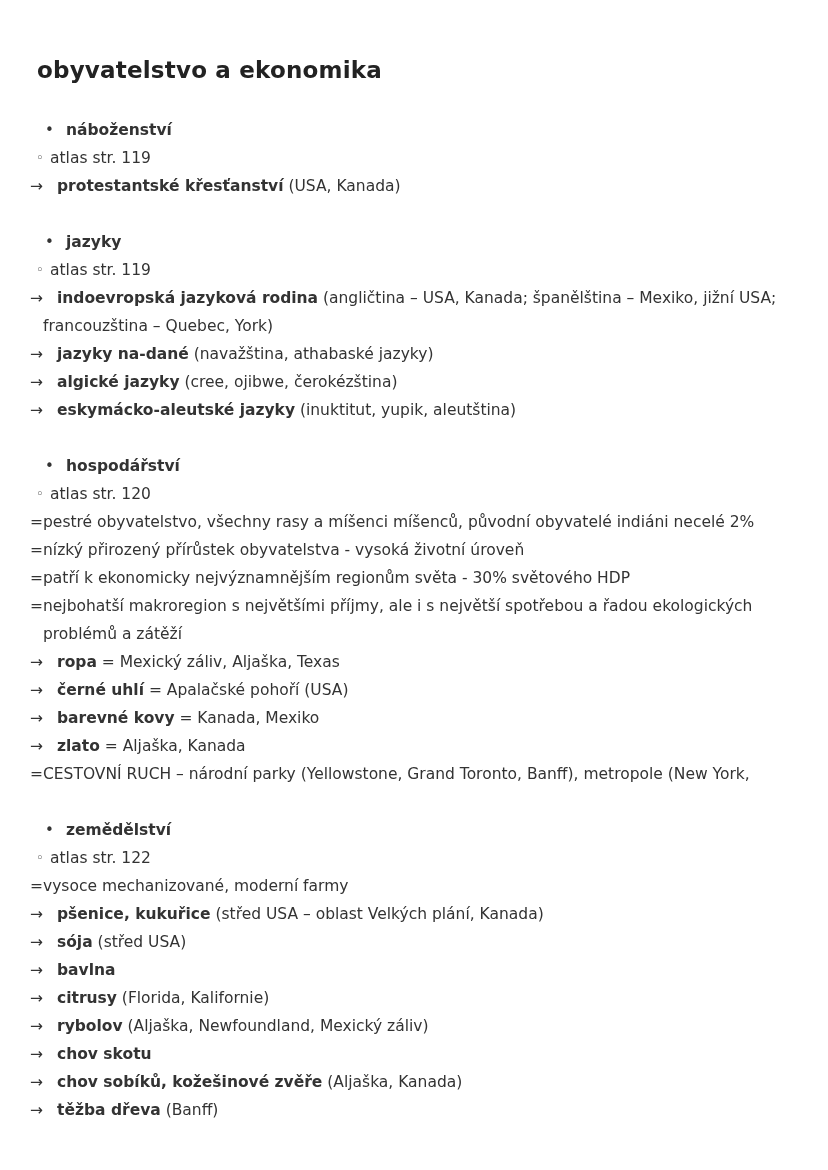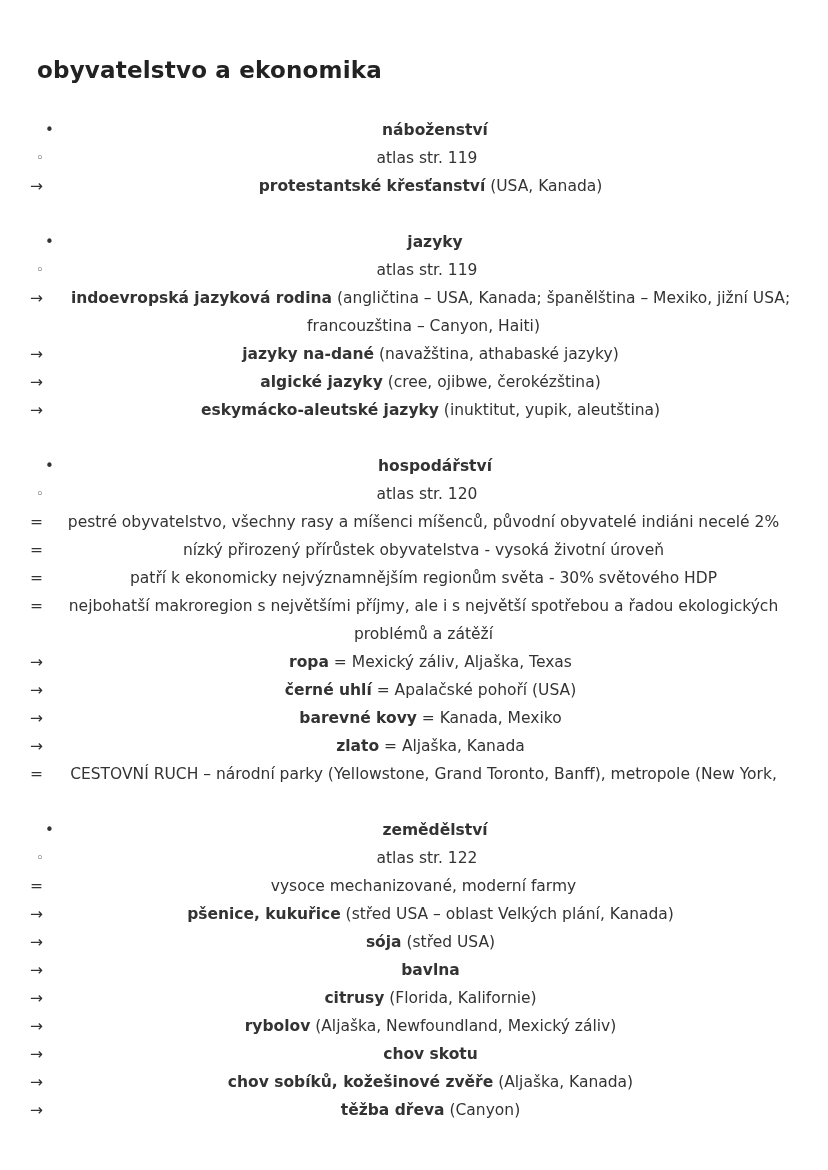--- a/index.html
+++ b/index.html
@@ -29,41 +29,41 @@
     font-size: 15.5px;
     color: #333333;
     white-space: pre;
   }
   .marker { flex: 0 0 auto; color: #333333; }
   .mk-bullet { margin-left: 15px; width: 21px; font-size: 15px; }
   .mk-circle { margin-left: 6px;  width: 14px; font-size: 13px; color: #454545; }
   .mk-arrow  { width: 27px; }
   .mk-equals { width: 13px; }
   .mk-none   { width: 13px; }
-  .line-text { flex: 1 1 auto; min-width: 0; text-align: center; }
+  .line-text { flex: 1 1 auto; min-width: 0; }
   .seg-r  { font-weight: 400; font-style: normal; margin-top: 22px; }
   .seg-b  { font-weight: 700; font-style: normal; }
   .seg-i  { font-weight: 400; }
 </style>
 </head>
 <body>
 
 <div class="page">
   <h1 class="doc-title">obyvatelstvo a ekonomika</h1>
   <div class="doc-body">
       <div class="section">
         <div class="row"><span class="marker mk-bullet">•</span><span class="line-text"><span class="seg-b">náboženství</span></span></div>
         <div class="row"><span class="marker mk-circle">◦</span><span class="line-text"><span class="seg-i">atlas str. 119</span></span></div>
         <div class="row"><span class="marker mk-arrow">→</span><span class="line-text"><span class="seg-b">protestantské křesťanství</span><span class="seg-i"> (USA, Kanada)</span></span></div>
       </div>
       <div class="section">
         <div class="row"><span class="marker mk-bullet">•</span><span class="line-text"><span class="seg-b">jazyky</span></span></div>
         <div class="row"><span class="marker mk-circle">◦</span><span class="line-text"><span class="seg-i">atlas str. 119</span></span></div>
         <div class="row"><span class="marker mk-arrow">→</span><span class="line-text"><span class="seg-b">indoevropská jazyková rodina</span><span class="seg-i"> (angličtina – USA, Kanada; španělština – Mexiko, jižní USA;</span></span></div>
-        <div class="row"><span class="marker mk-none"></span><span class="line-text"><span class="seg-i">francouzština – Canyon, Haiti)</span></span></div>
+        <div class="row"><span class="marker mk-none"></span><span class="line-text"><span class="seg-i">francouzština – Quebec, York)</span></span></div>
         <div class="row"><span class="marker mk-arrow">→</span><span class="line-text"><span class="seg-b">jazyky na-dané</span><span class="seg-i"> (navažština, athabaské jazyky)</span></span></div>
         <div class="row"><span class="marker mk-arrow">→</span><span class="line-text"><span class="seg-b">algické jazyky</span><span class="seg-i"> (cree, ojibwe, čerokézština)</span></span></div>
         <div class="row"><span class="marker mk-arrow">→</span><span class="line-text"><span class="seg-b">eskymácko-aleutské jazyky</span><span class="seg-i"> (inuktitut, yupik, aleutština)</span></span></div>
       </div>
       <div class="section">
         <div class="row"><span class="marker mk-bullet">•</span><span class="line-text"><span class="seg-b">hospodářství</span></span></div>
         <div class="row"><span class="marker mk-circle">◦</span><span class="line-text"><span class="seg-i">atlas str. 120</span></span></div>
         <div class="row"><span class="marker mk-equals">=</span><span class="line-text"><span class="seg-r">pestré obyvatelstvo, všechny rasy a míšenci míšenců, původní obyvatelé indiáni necelé 2%</span></span></div>
         <div class="row"><span class="marker mk-equals">=</span><span class="line-text"><span class="seg-r">nízký přirozený přírůstek obyvatelstva - vysoká životní úroveň</span></span></div>
         <div class="row"><span class="marker mk-equals">=</span><span class="line-text"><span class="seg-r">patří k ekonomicky nejvýznamnějším regionům světa - 30% světového HDP</span></span></div>
@@ -79,16 +79,16 @@
         <div class="row"><span class="marker mk-bullet">•</span><span class="line-text"><span class="seg-b">zemědělství</span></span></div>
         <div class="row"><span class="marker mk-circle">◦</span><span class="line-text"><span class="seg-i">atlas str. 122</span></span></div>
         <div class="row"><span class="marker mk-equals">=</span><span class="line-text"><span class="seg-r">vysoce mechanizované, moderní farmy</span></span></div>
         <div class="row"><span class="marker mk-arrow">→</span><span class="line-text"><span class="seg-b">pšenice, kukuřice</span><span class="seg-i"> (střed USA – oblast Velkých plání, Kanada)</span></span></div>
         <div class="row"><span class="marker mk-arrow">→</span><span class="line-text"><span class="seg-b">sója</span><span class="seg-i"> (střed USA)</span></span></div>
         <div class="row"><span class="marker mk-arrow">→</span><span class="line-text"><span class="seg-b">bavlna</span></span></div>
         <div class="row"><span class="marker mk-arrow">→</span><span class="line-text"><span class="seg-b">citrusy</span><span class="seg-i"> (Florida, Kalifornie)</span></span></div>
         <div class="row"><span class="marker mk-arrow">→</span><span class="line-text"><span class="seg-b">rybolov</span><span class="seg-i"> (Aljaška, Newfoundland, Mexický záliv)</span></span></div>
         <div class="row"><span class="marker mk-arrow">→</span><span class="line-text"><span class="seg-b">chov skotu</span></span></div>
         <div class="row"><span class="marker mk-arrow">→</span><span class="line-text"><span class="seg-b">chov sobíků, kožešinové zvěře</span><span class="seg-i"> (Aljaška, Kanada)</span></span></div>
-        <div class="row"><span class="marker mk-arrow">→</span><span class="line-text"><span class="seg-b">těžba dřeva</span><span class="seg-i"> (Canyon)</span></span></div>
+        <div class="row"><span class="marker mk-arrow">→</span><span class="line-text"><span class="seg-b">těžba dřeva</span><span class="seg-i"> (Banff)</span></span></div>
       </div>
     </div>
 </div>
 
 </body></html>

